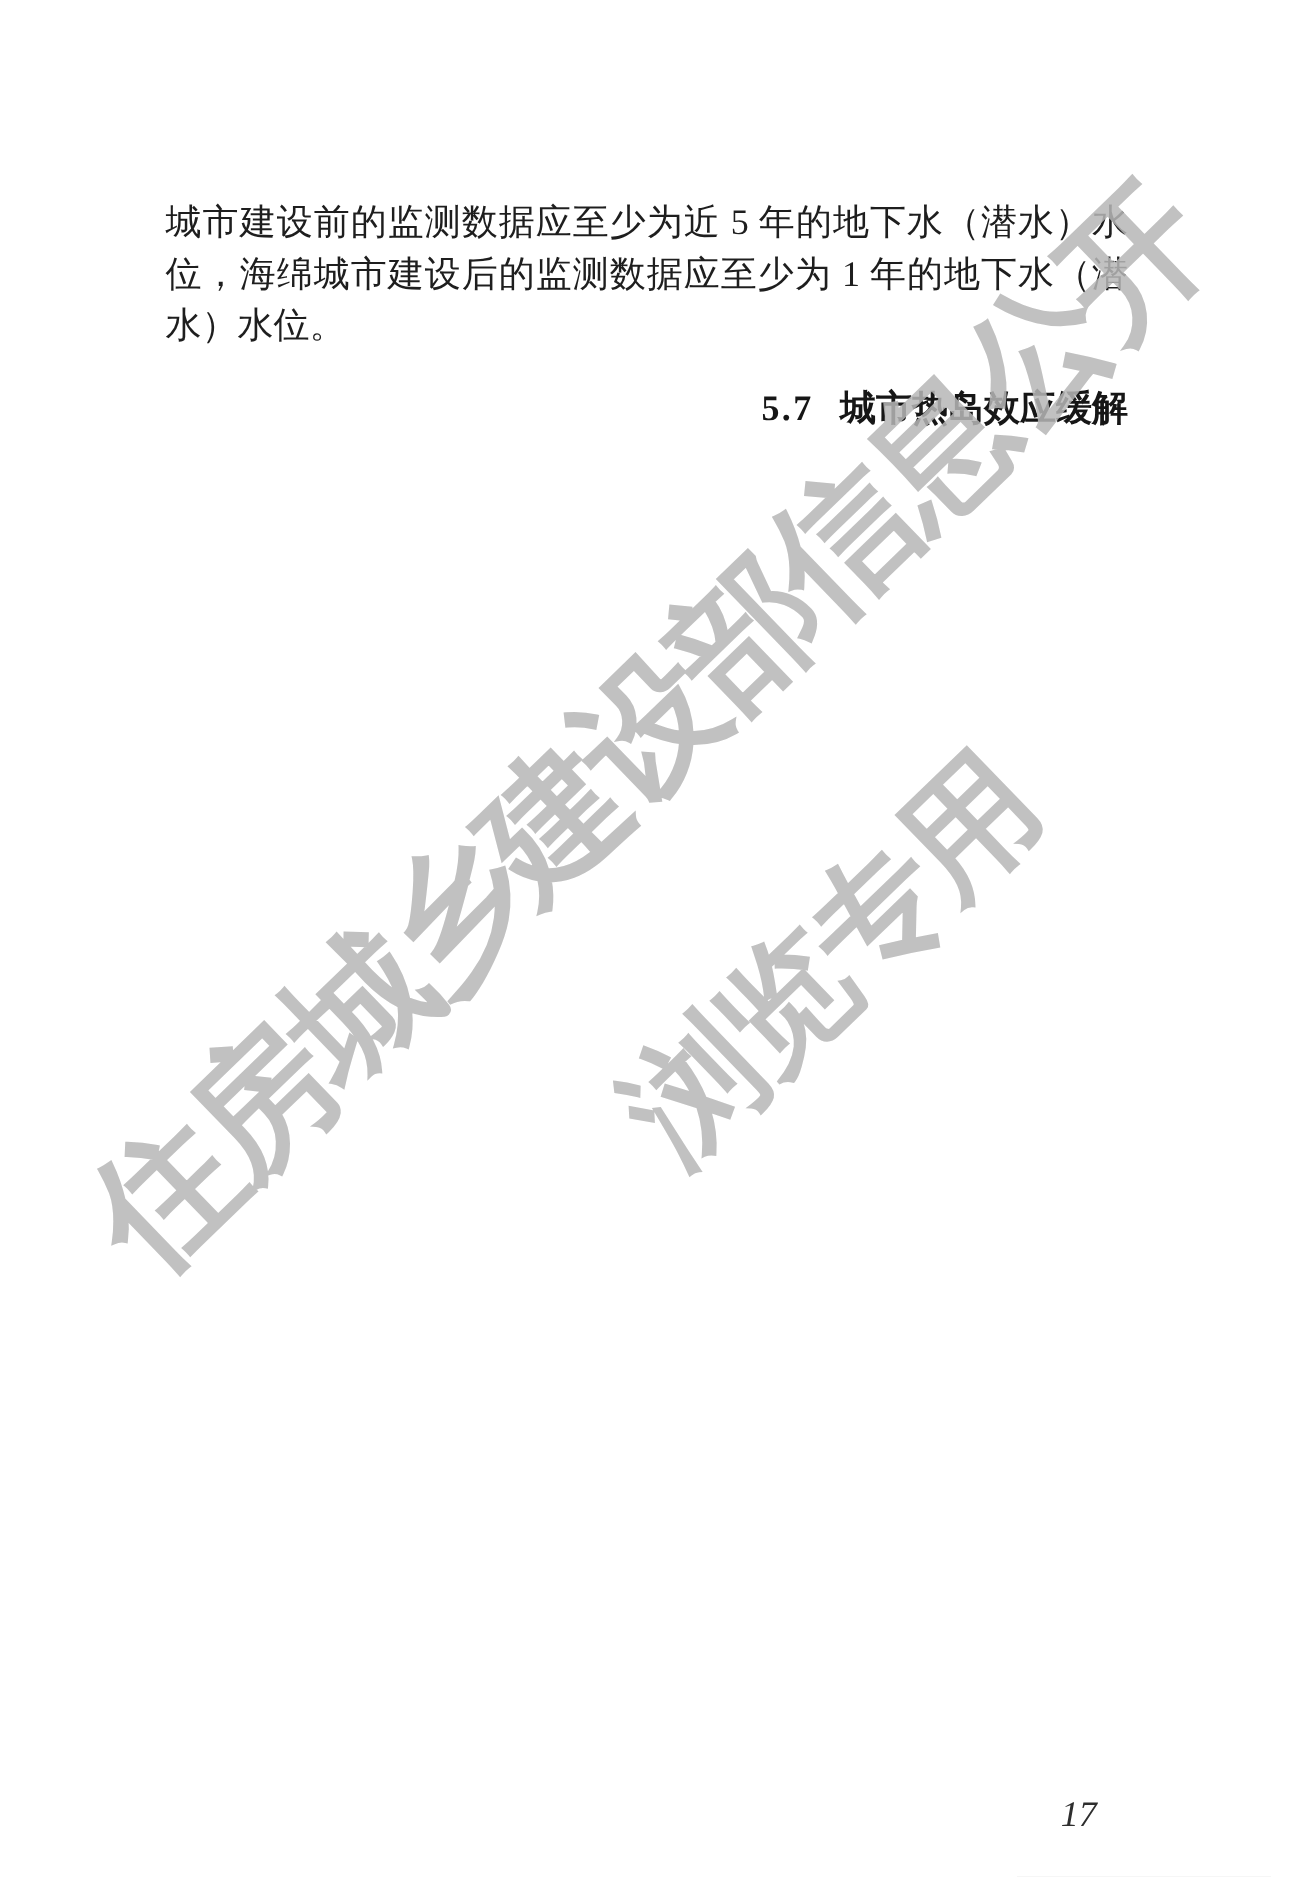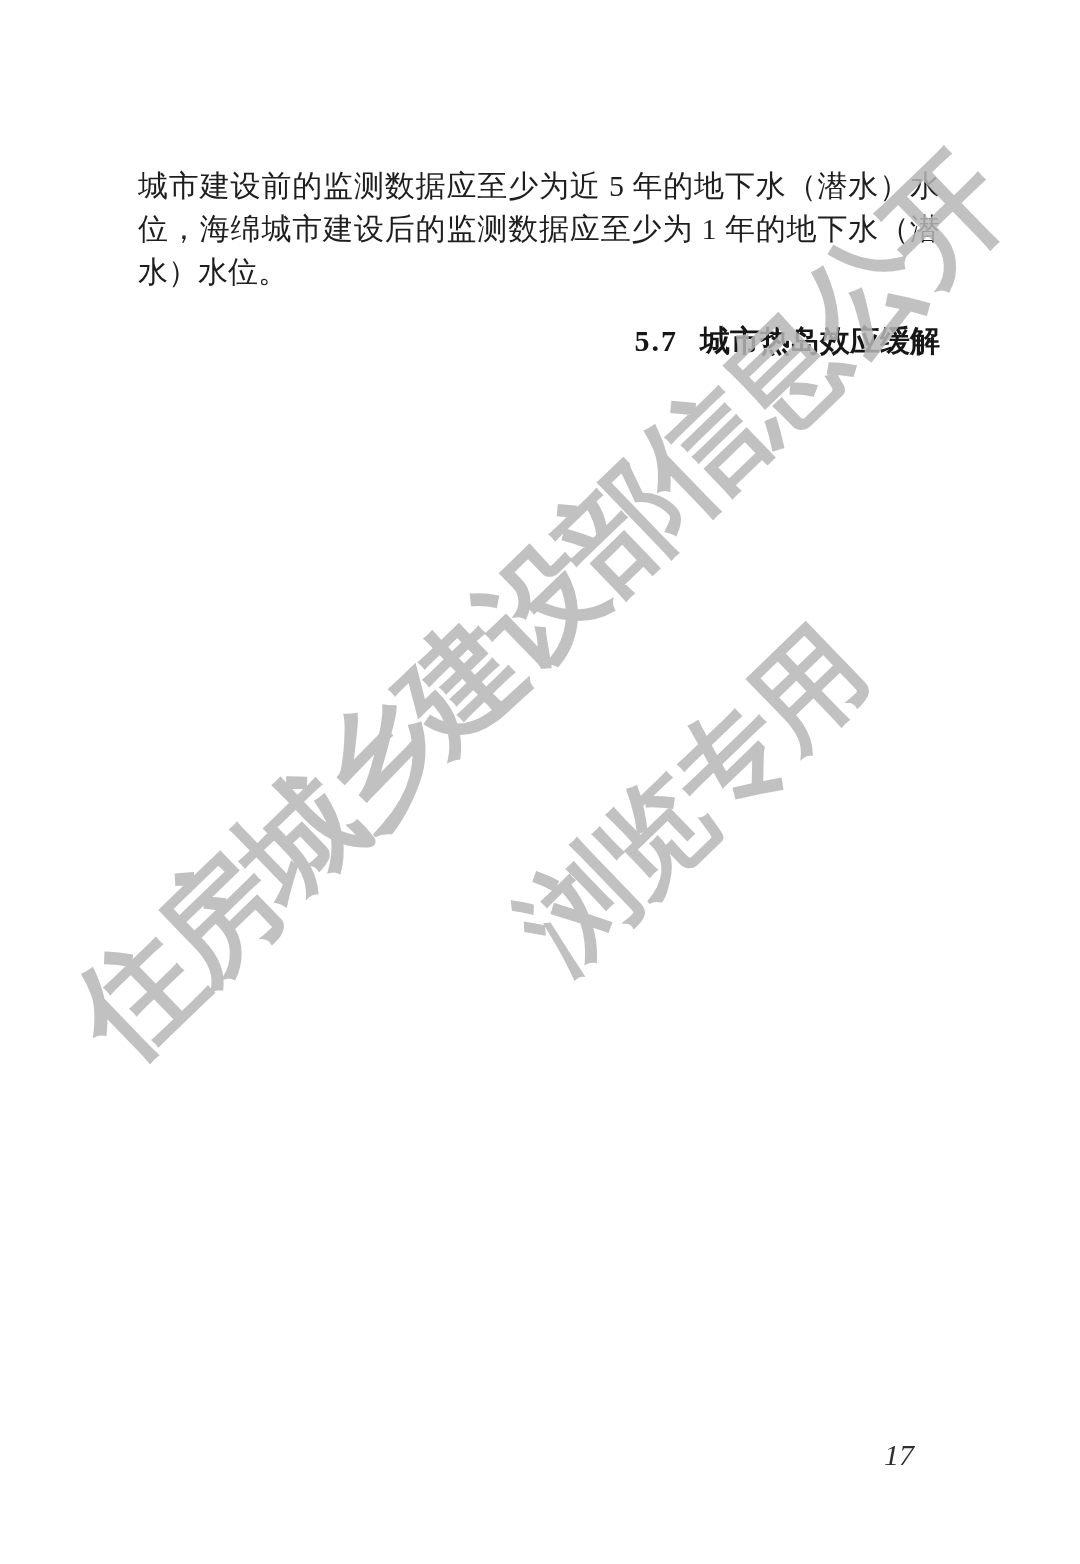--- a/index.html
+++ b/index.html
@@ -58,21 +58,21 @@
   .wm-browse {
     left: 693px;
     top: 800px;
     font-size: 110px;
     letter-spacing: -4px;
     transform: translate(-50%, -50%) rotate(-44deg);
   }
   .pageno {
     position: absolute;
     left: 884px;
-    top: 1438px;
+    top: 1496px;
     font-size: 30px;
     font-style: italic;
     color: #2e2e2e;
   }
 </style>
 </head>
 <body>
 
 <div class="page">
 

